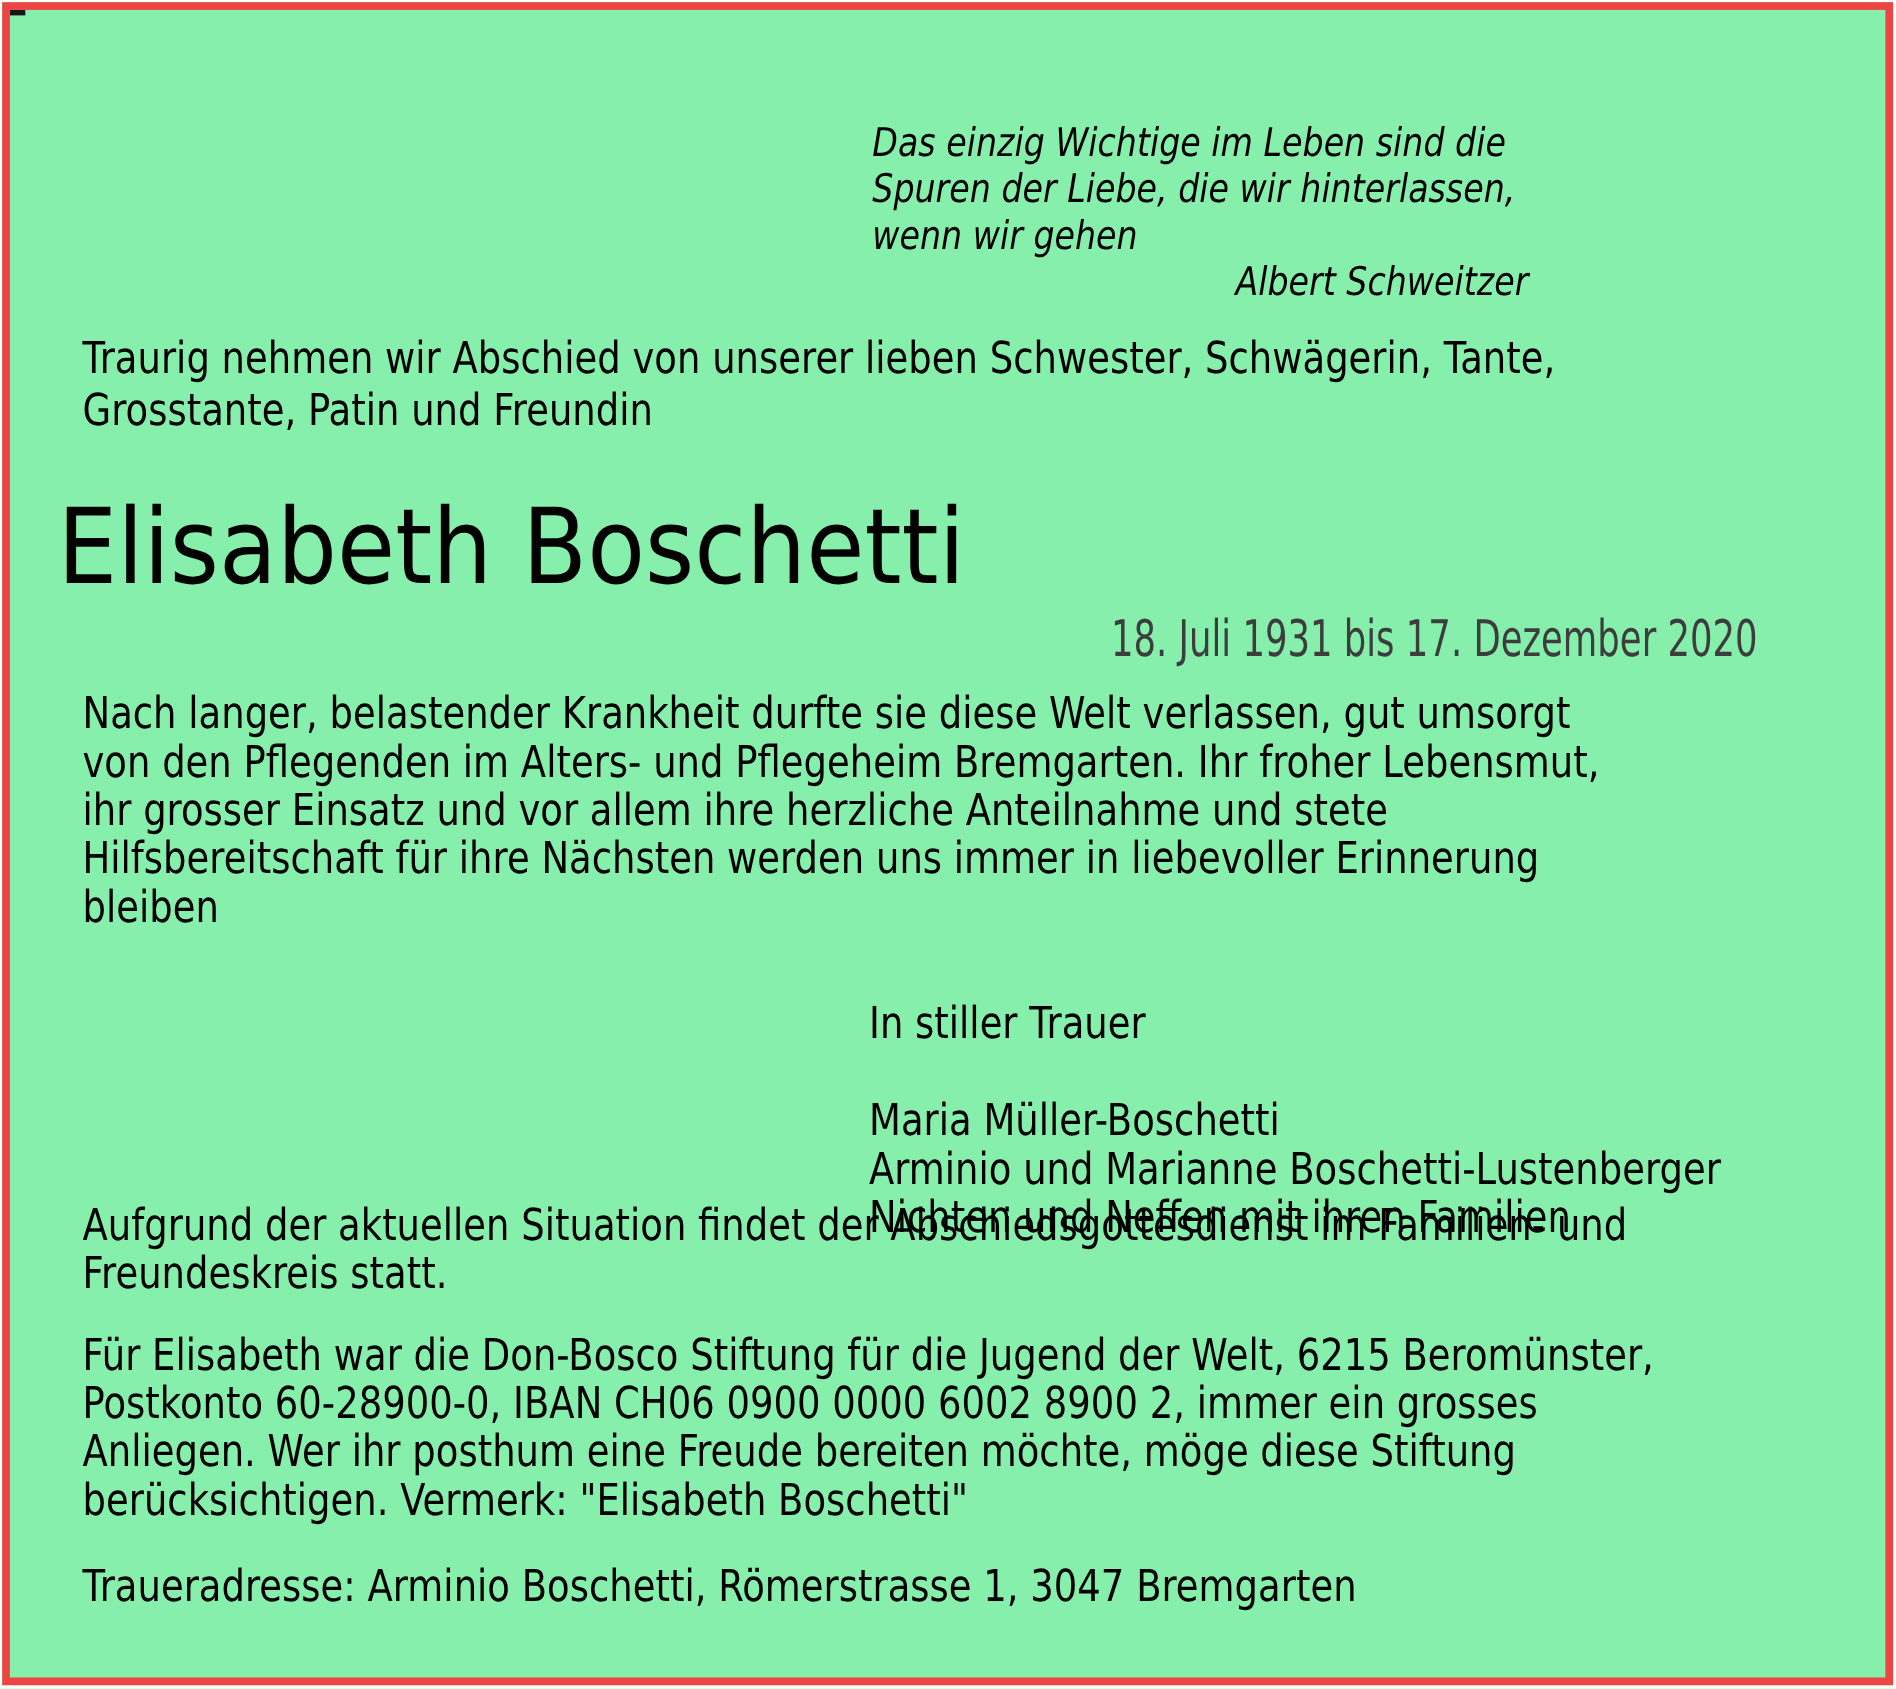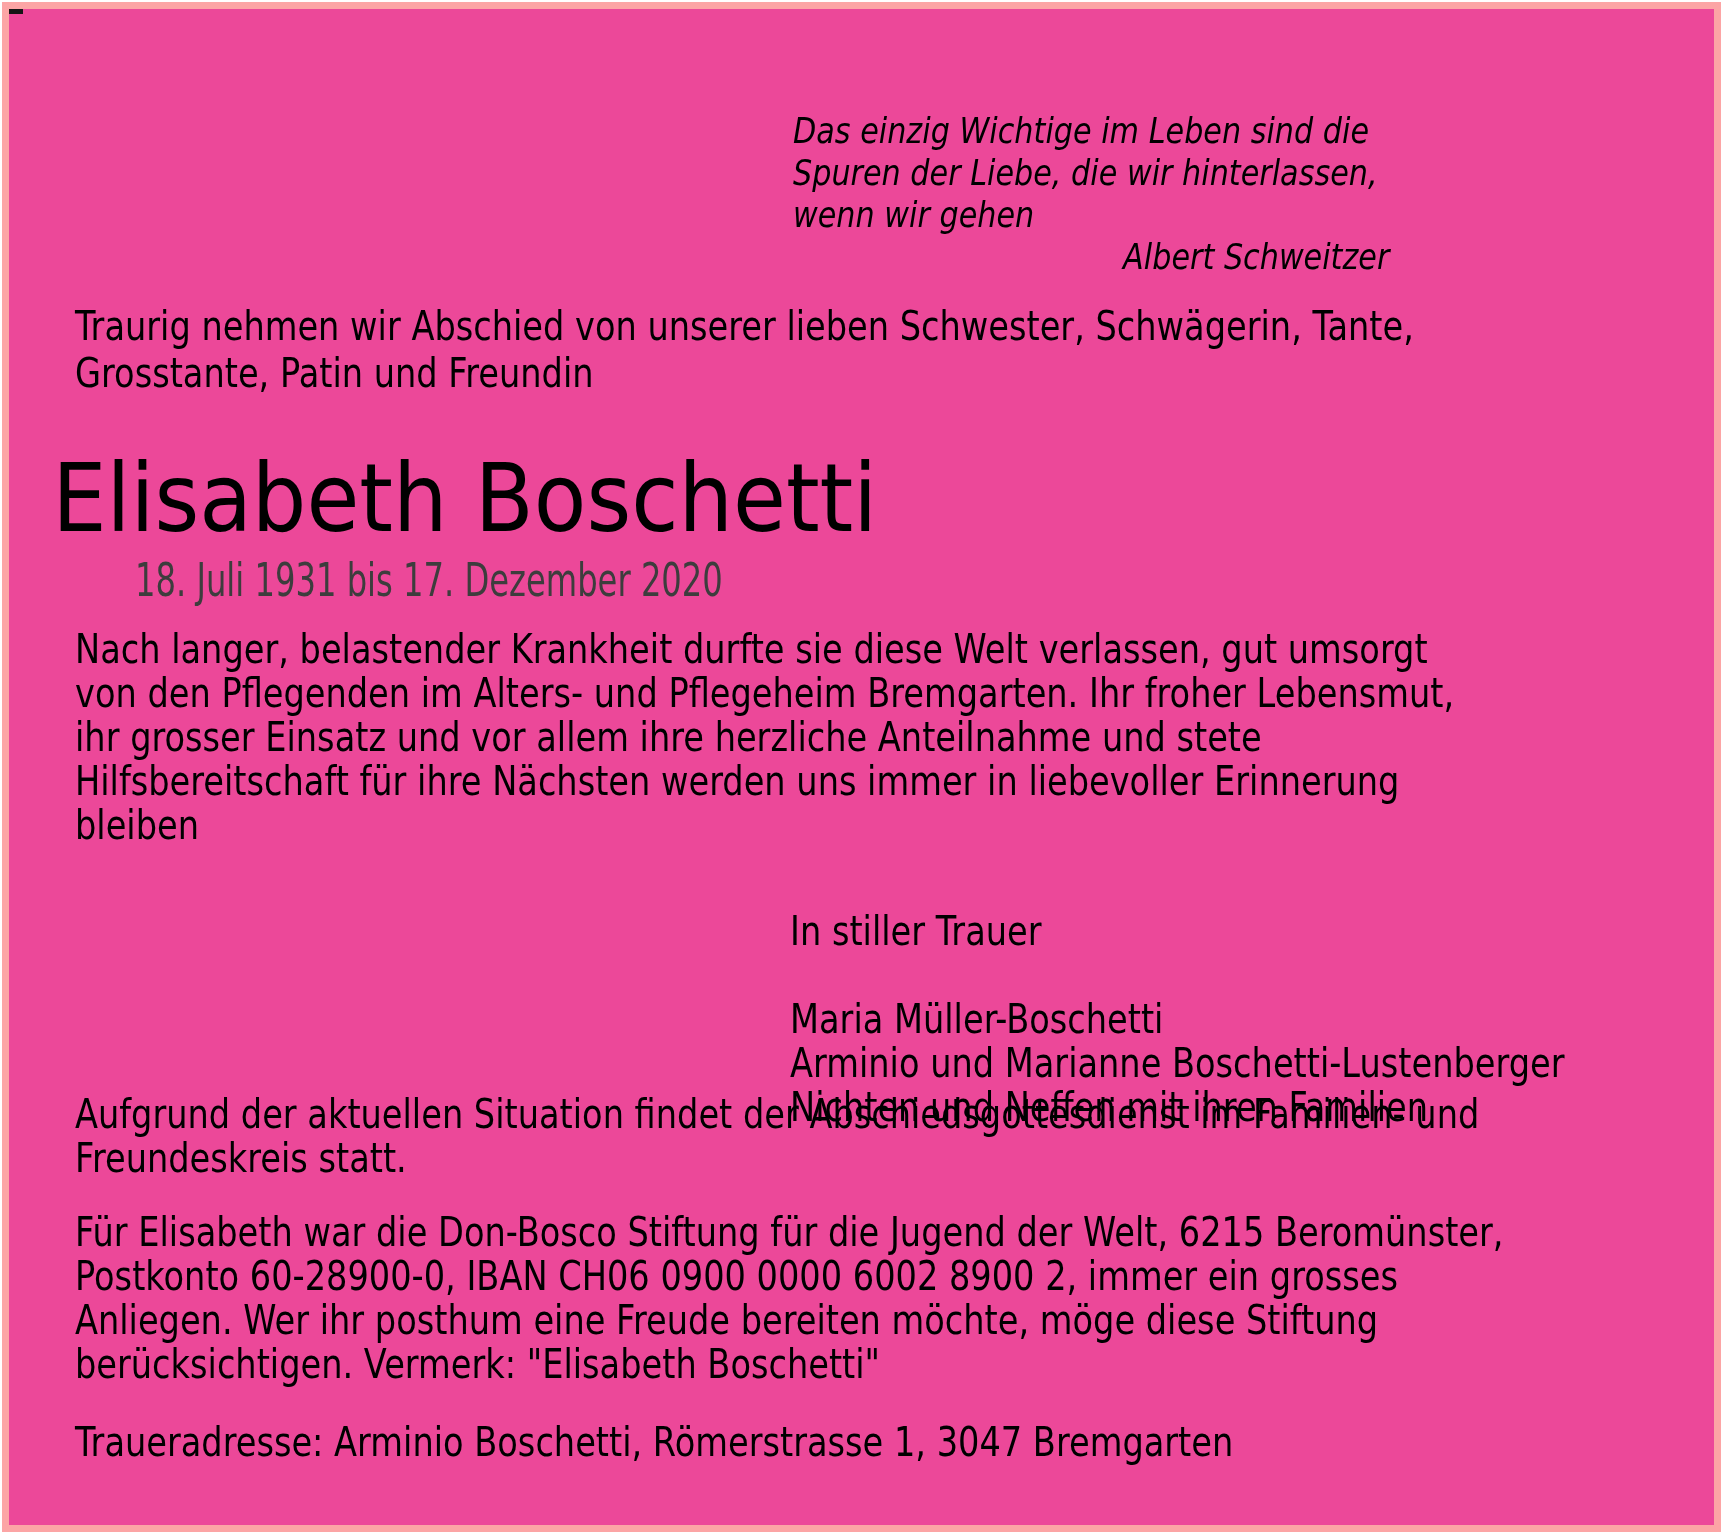--- a/index.html
+++ b/index.html
@@ -11,22 +11,22 @@
     width: 1724px;
     height: 1535px;
     position: relative;
     font-family: "DejaVu Sans", "Liberation Sans", sans-serif;
     color: #000000;
     overflow: hidden;
   }
   .sheet {
     position: absolute;
     top: 2px; left: 2px; right: 3px; bottom: 3px;
-    border: 7px solid #fca5a5;
-    background: #ec4899;
+    border: 7px solid #ef4444;
+    background: #86efac;
     overflow: hidden;
   }
   .scan-artifact {
     position: absolute;
     top: 0; left: 0;
     width: 14px; height: 5px;
     background: #151515;
   }
   
   .block {
@@ -68,21 +68,21 @@
   .name-block .squeeze {
     display: inline-block;
     transform: scaleX(0.905);
     transform-origin: center top;
   }
   .dates-block {
     position: absolute;
     left: 0;
     top: 548px;
     width: 1715px;
-    text-align: left;
+    text-align: right;
     font-size: 46px;
     line-height: 1;
     color: #3d3d3d;
     white-space: nowrap;
   }
   .dates-block .squeeze {
     display: inline-block;
     transform: scaleX(0.70);
     transform-origin: center top;
   }

